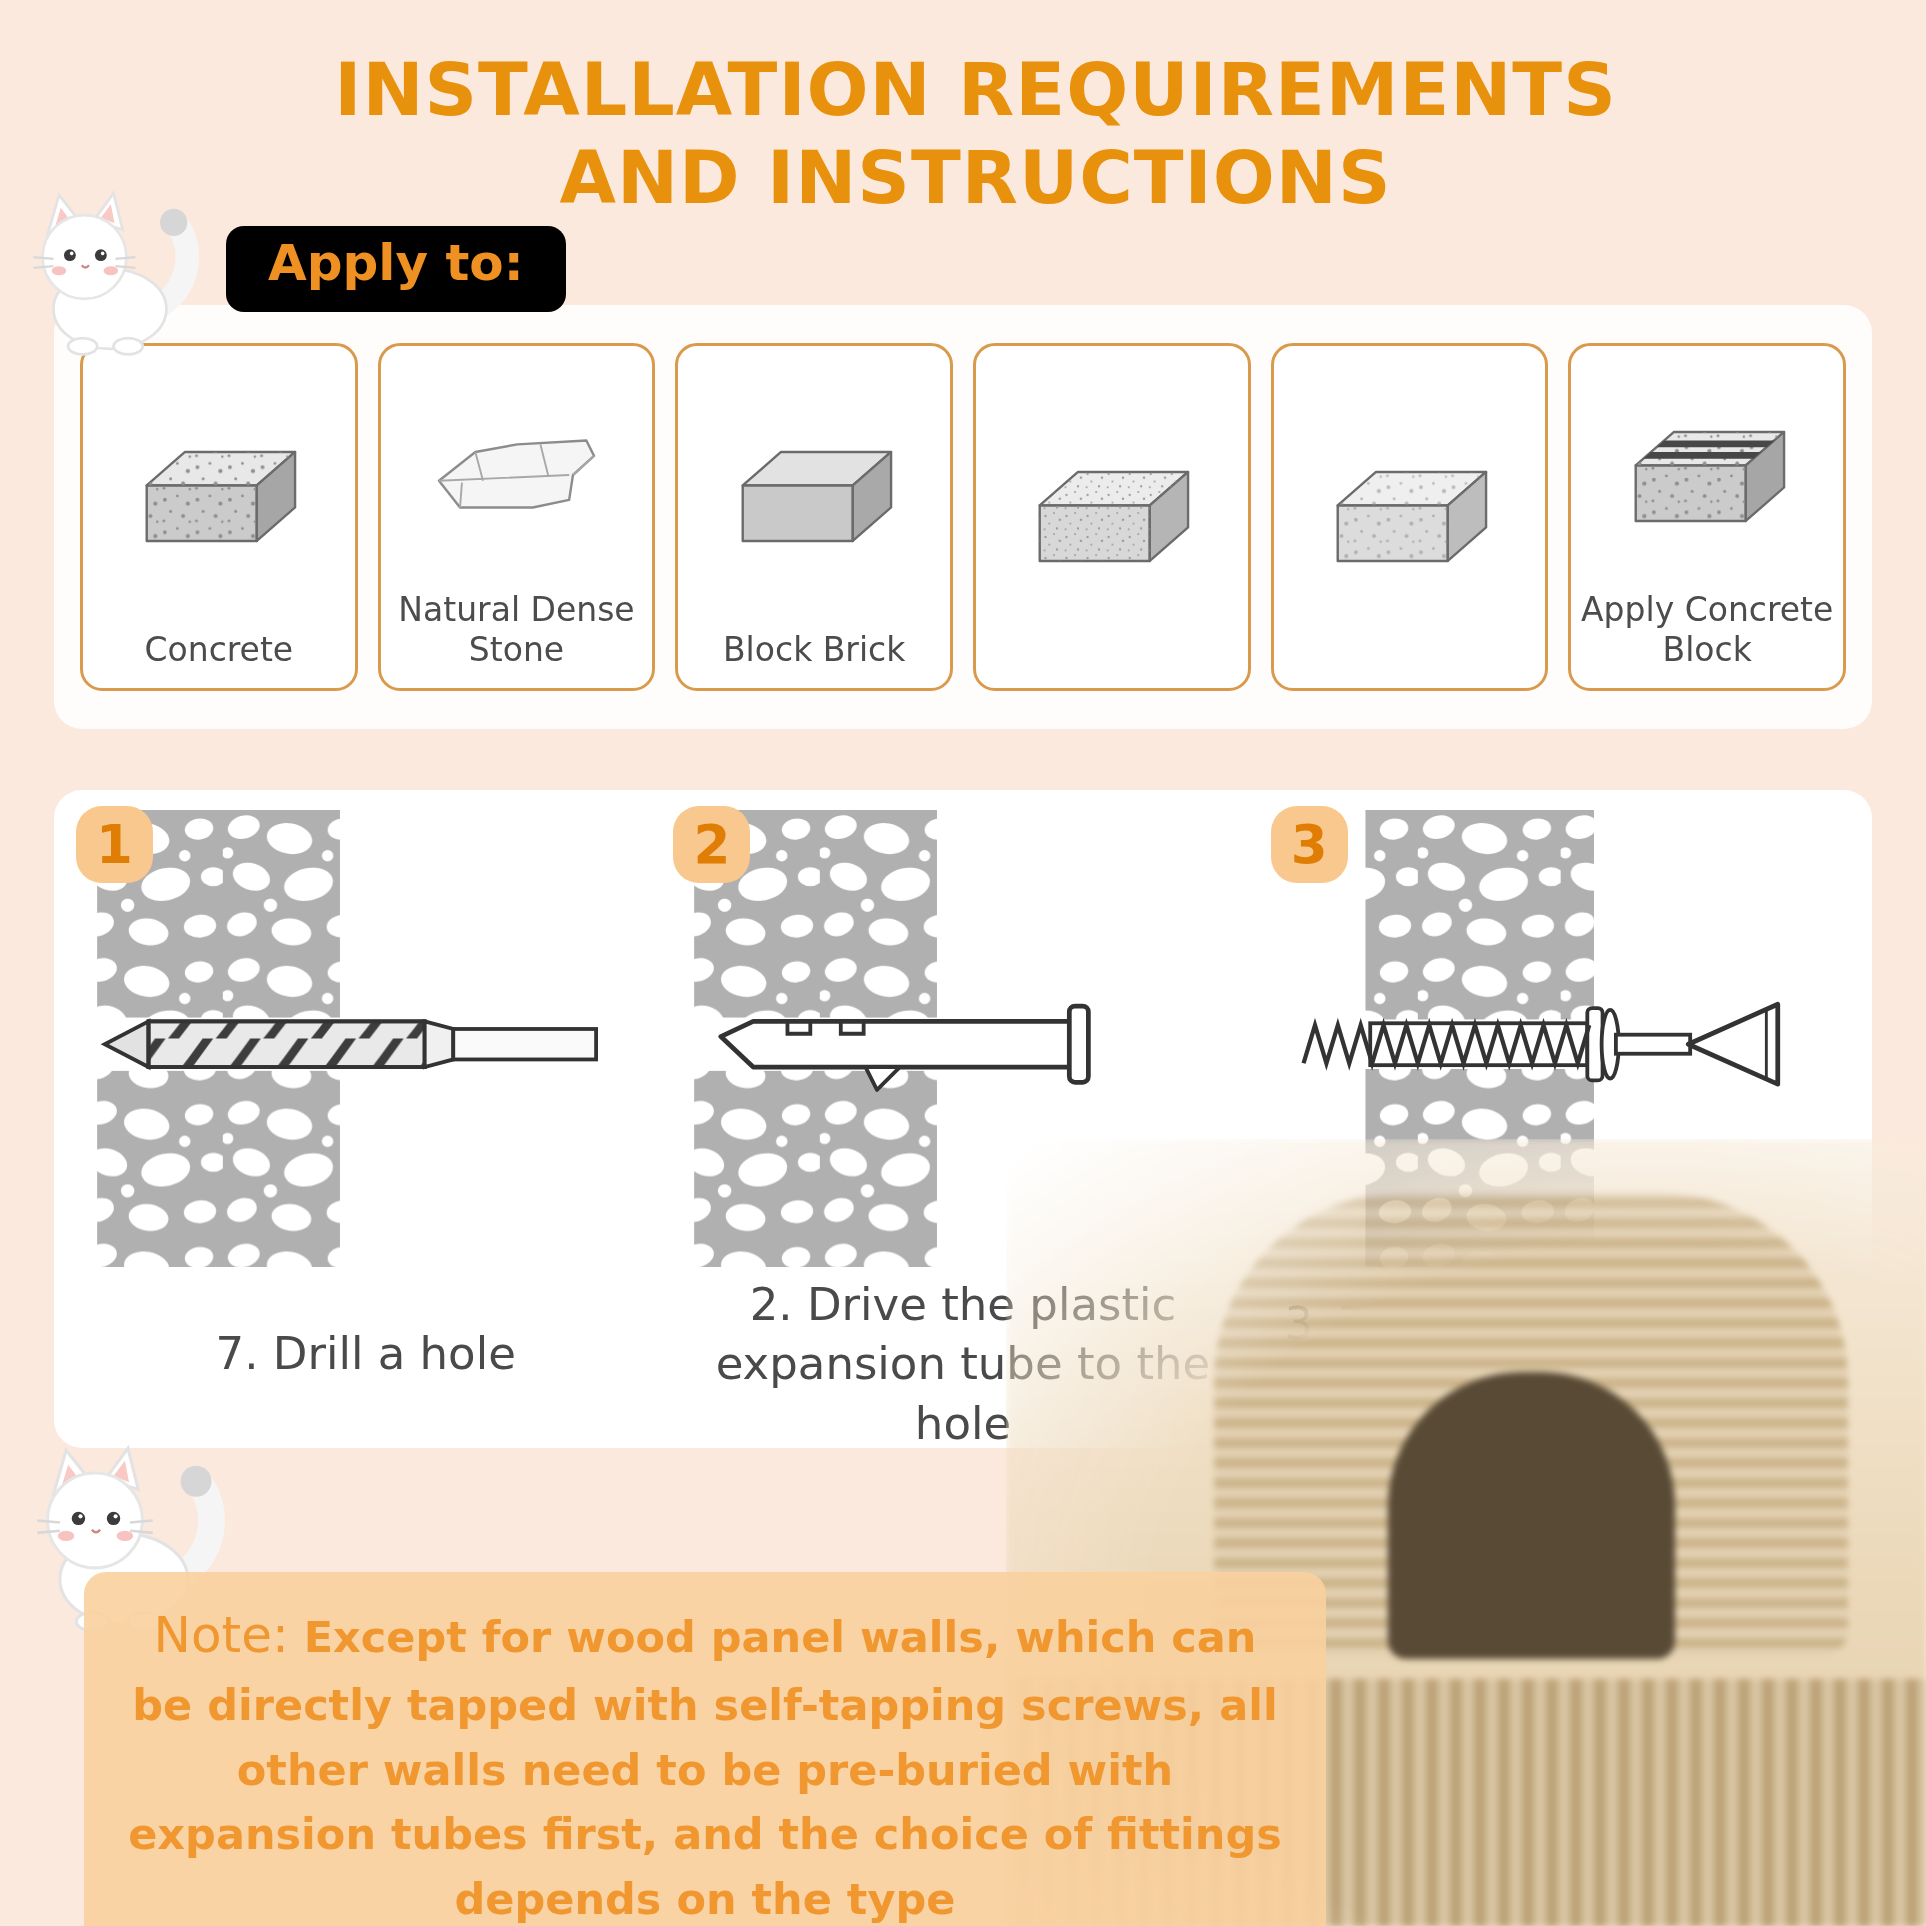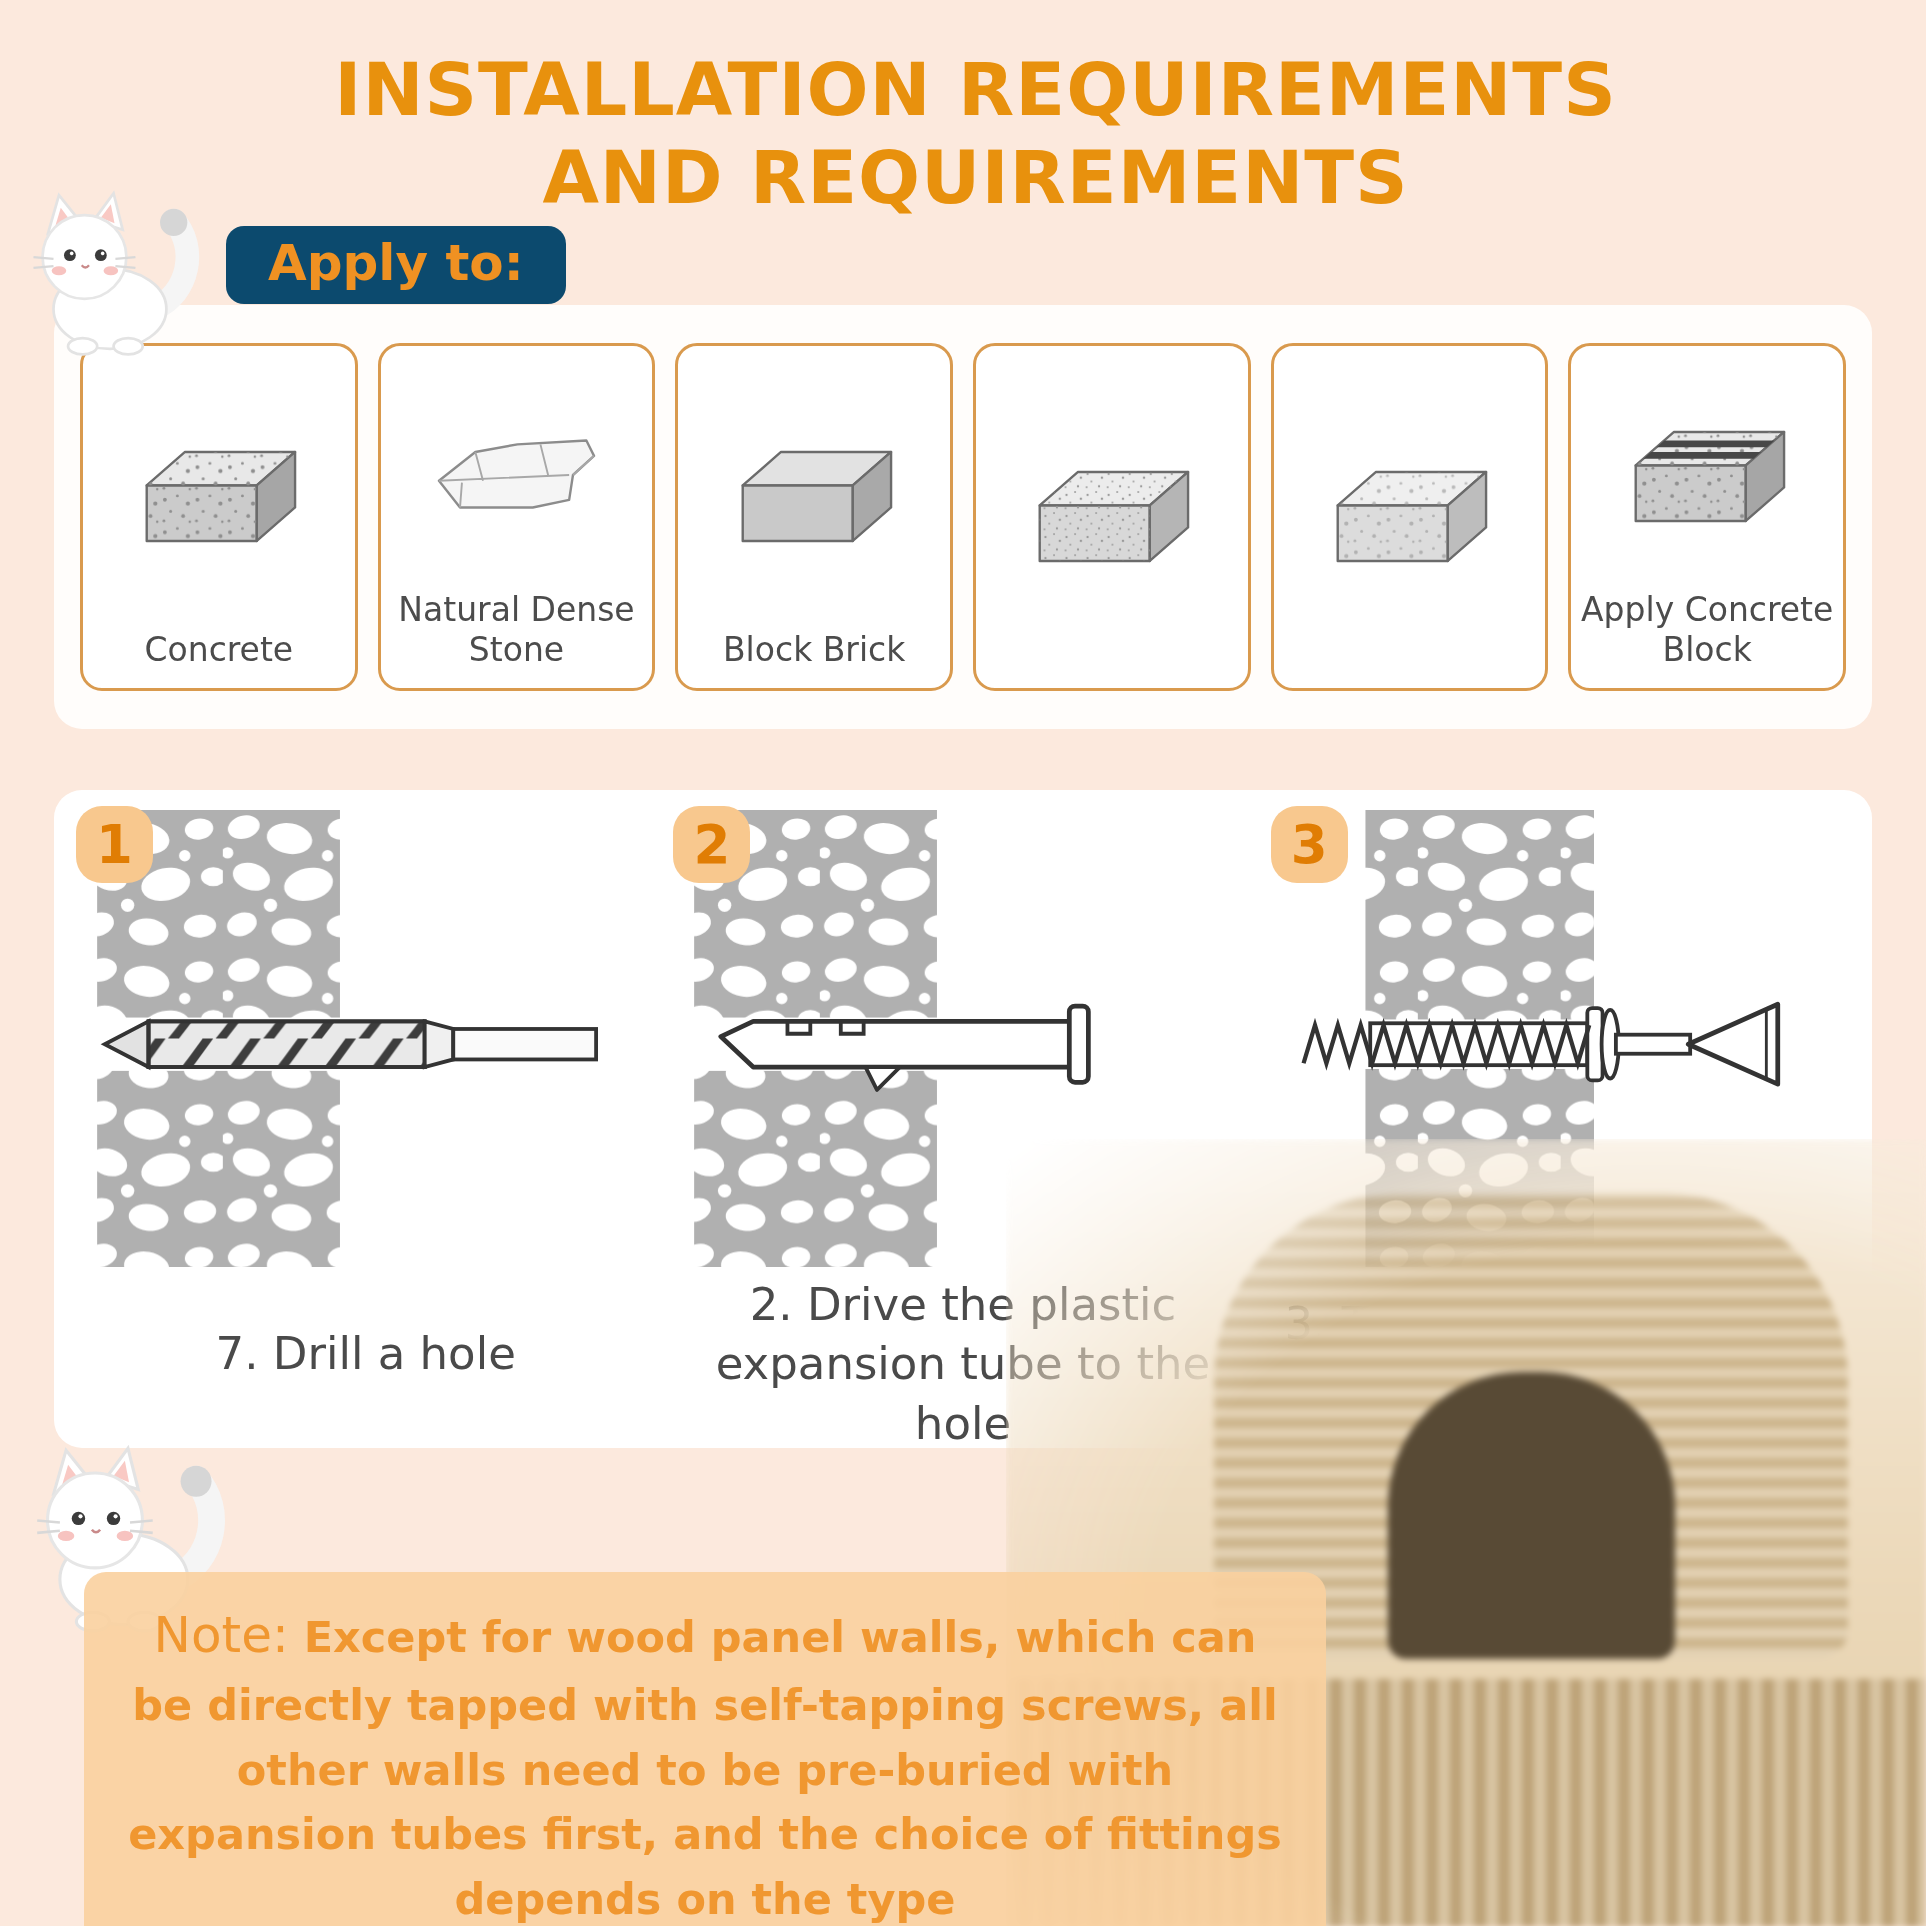--- a/index.html
+++ b/index.html
@@ -6,22 +6,22 @@
   body{width:1927px;height:1927px;font-family:"DejaVu Sans",sans-serif;}
   .page{position:relative;width:1927px;height:1927px;background:#fce9dd;overflow:hidden;}
 
   .title{position:absolute;top:46px;left:12px;width:100%;text-align:center;
     font-size:73px;font-weight:800;color:#e8910d;line-height:1.2;letter-spacing:1px;}
 
   .cat{position:absolute;z-index:2;}
   .cat-top{left:18px;top:186px;width:193px;height:173px;}
   .cat-bottom{left:20px;top:1440px;width:218px;height:196px;}
 
-  .apply-pill{position:absolute;left:226px;top:226px;background:#0c4a6e;color:#ef9122;
-    font-size:50px;font-weight:800;padding:8px 42px 12px;border-radius:18px;z-index:3;}
+  .apply-pill{position:absolute;left:226px;top:226px;background:#000000;color:#ef9122;
+    font-size:50px;font-weight:800;padding:8px 42px 20px;border-radius:18px;z-index:3;}
 
   .materials-panel{position:absolute;left:54px;top:305px;width:1818px;height:424px;
     background:#fffdfb;border-radius:28px;display:flex;align-items:center;
     justify-content:space-between;gap:20px;padding:0 26px;box-sizing:border-box;}
   .material-card{flex:1;height:348px;background:#ffffff;border:3px solid #d99a4e;
     border-radius:22px;display:flex;flex-direction:column;align-items:center;
     justify-content:flex-end;padding:14px 6px 18px;box-sizing:border-box;}
   .material-figure{flex:1;display:flex;align-items:center;justify-content:center;width:100%;}
   .material-figure svg{width:183px;height:134px;}
   .material-label{font-size:33px;color:#4c4c4c;text-align:center;line-height:1.22;}
@@ -128,21 +128,21 @@
           <line x1="106" y1="88" x2="128" y2="90"></line>
       </g>
     </symbol>
   </defs>
 </svg>
 
 <div class="page">
 
   <div class="title">
     <span>INSTALLATION REQUIREMENTS</span><br>
-    <span>AND REQUIREMENTS</span>
+    <span>AND INSTRUCTIONS</span>
   </div>
 
   <svg class="cat cat-top" viewBox="0 0 195 175" width="193" height="173">
       <use href="#cat-symbol"></use>
     </svg>
 
   <div class="apply-pill">
     <span>Apply to:</span>
   </div>
 

